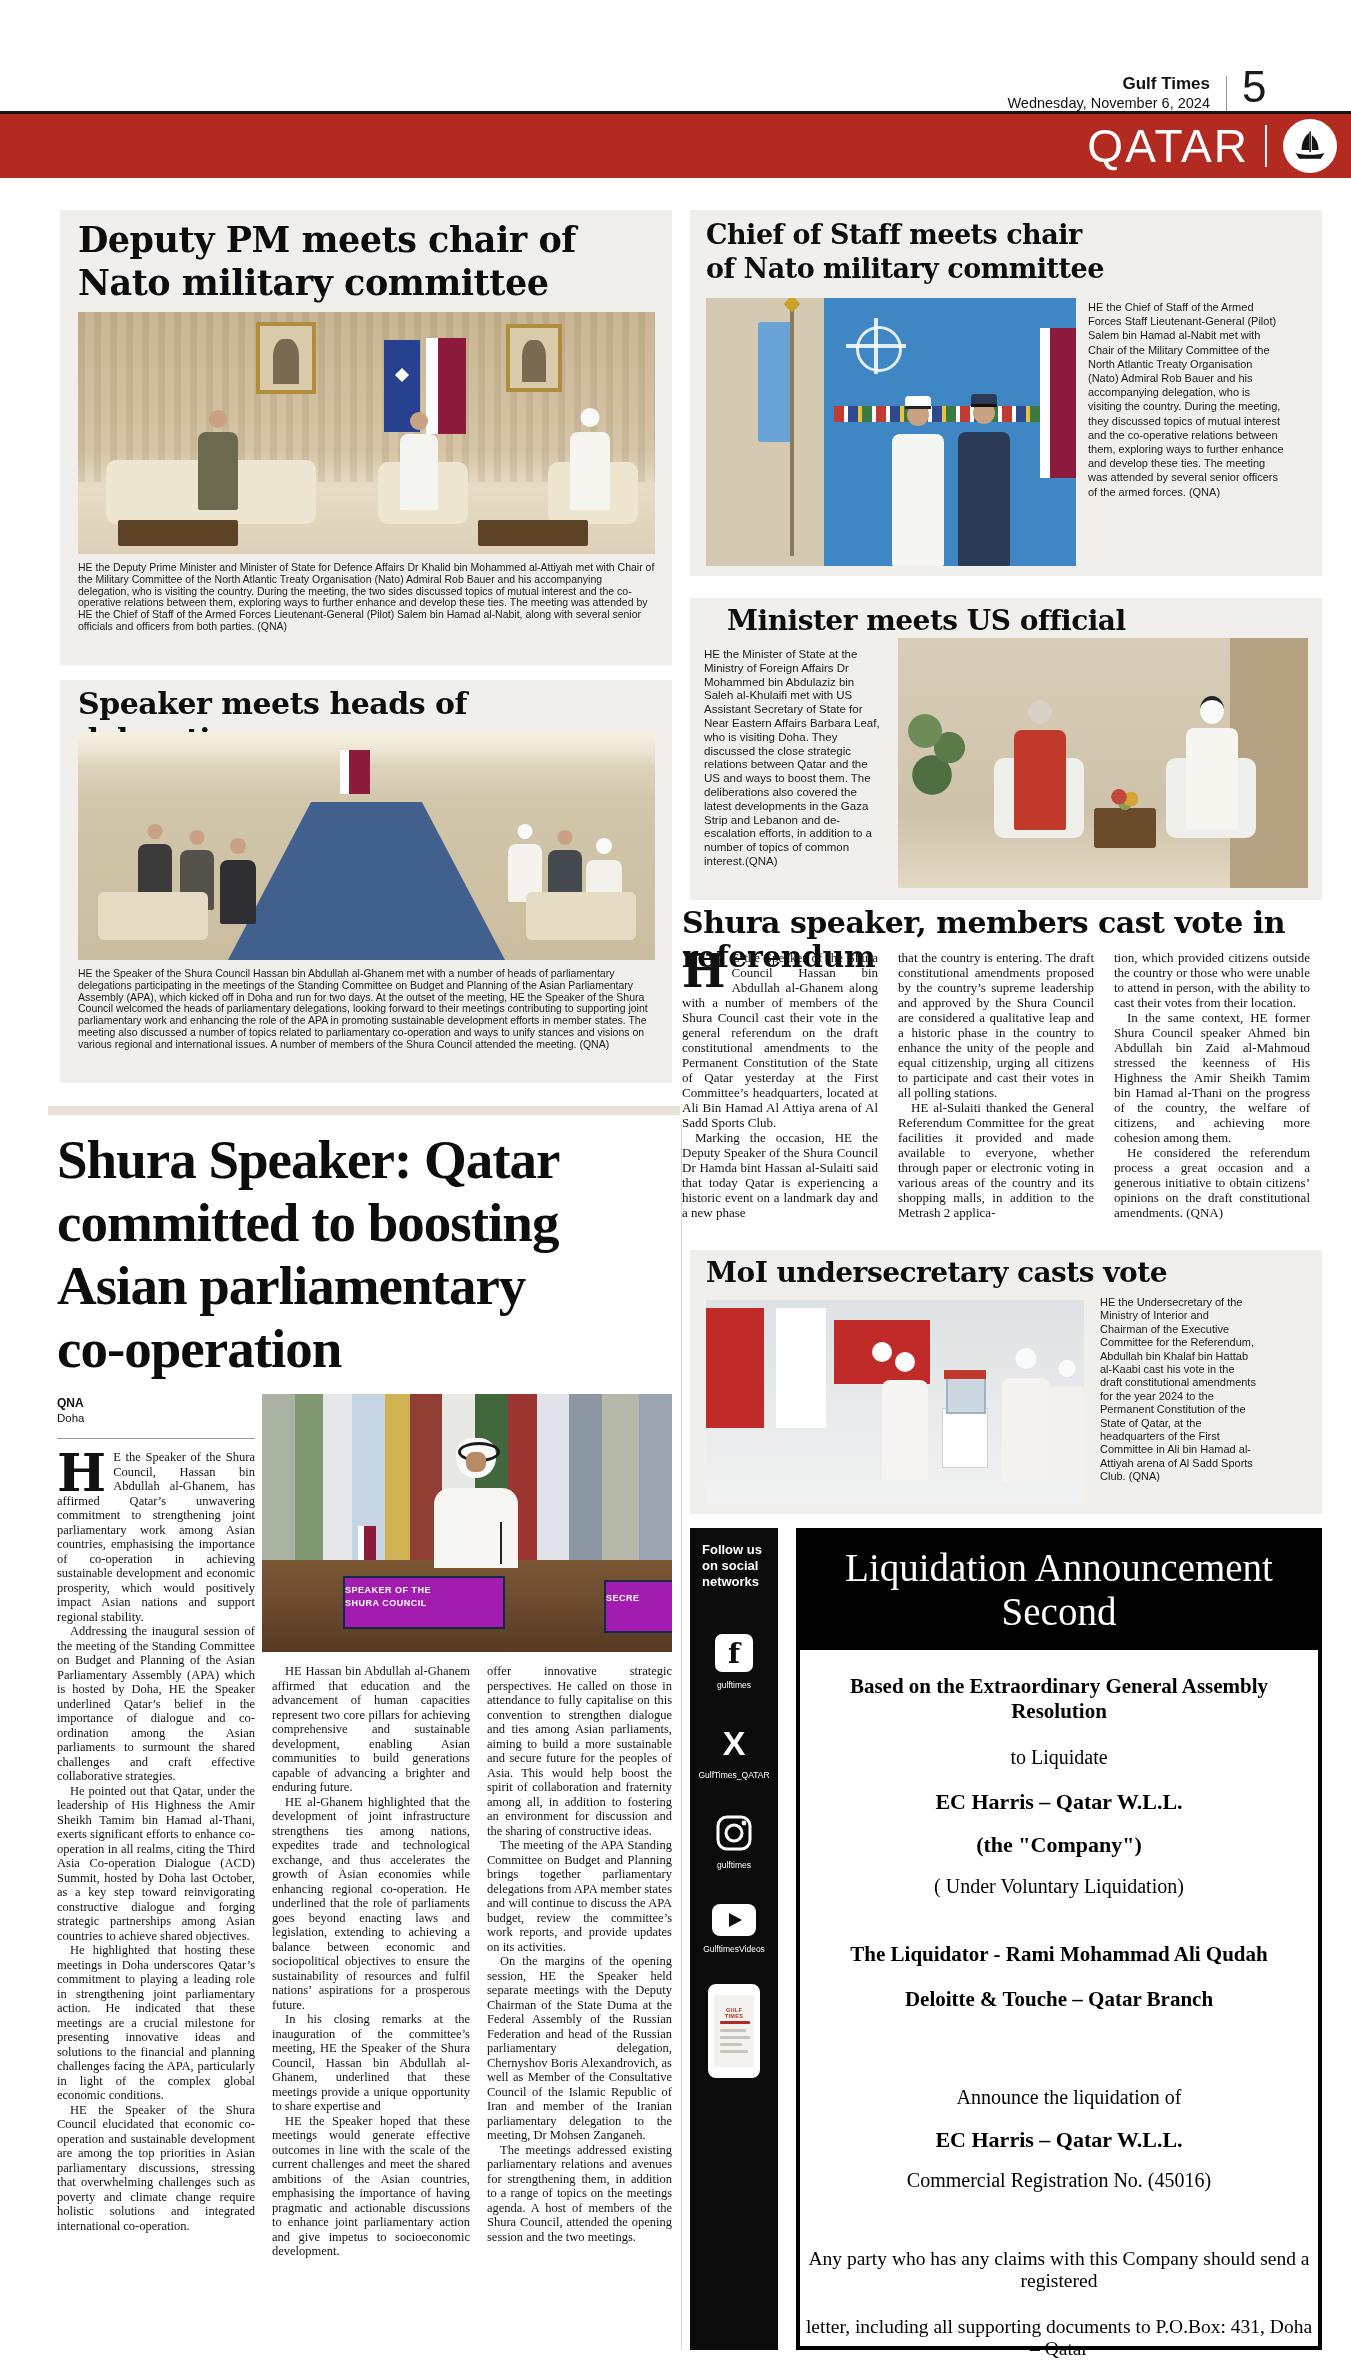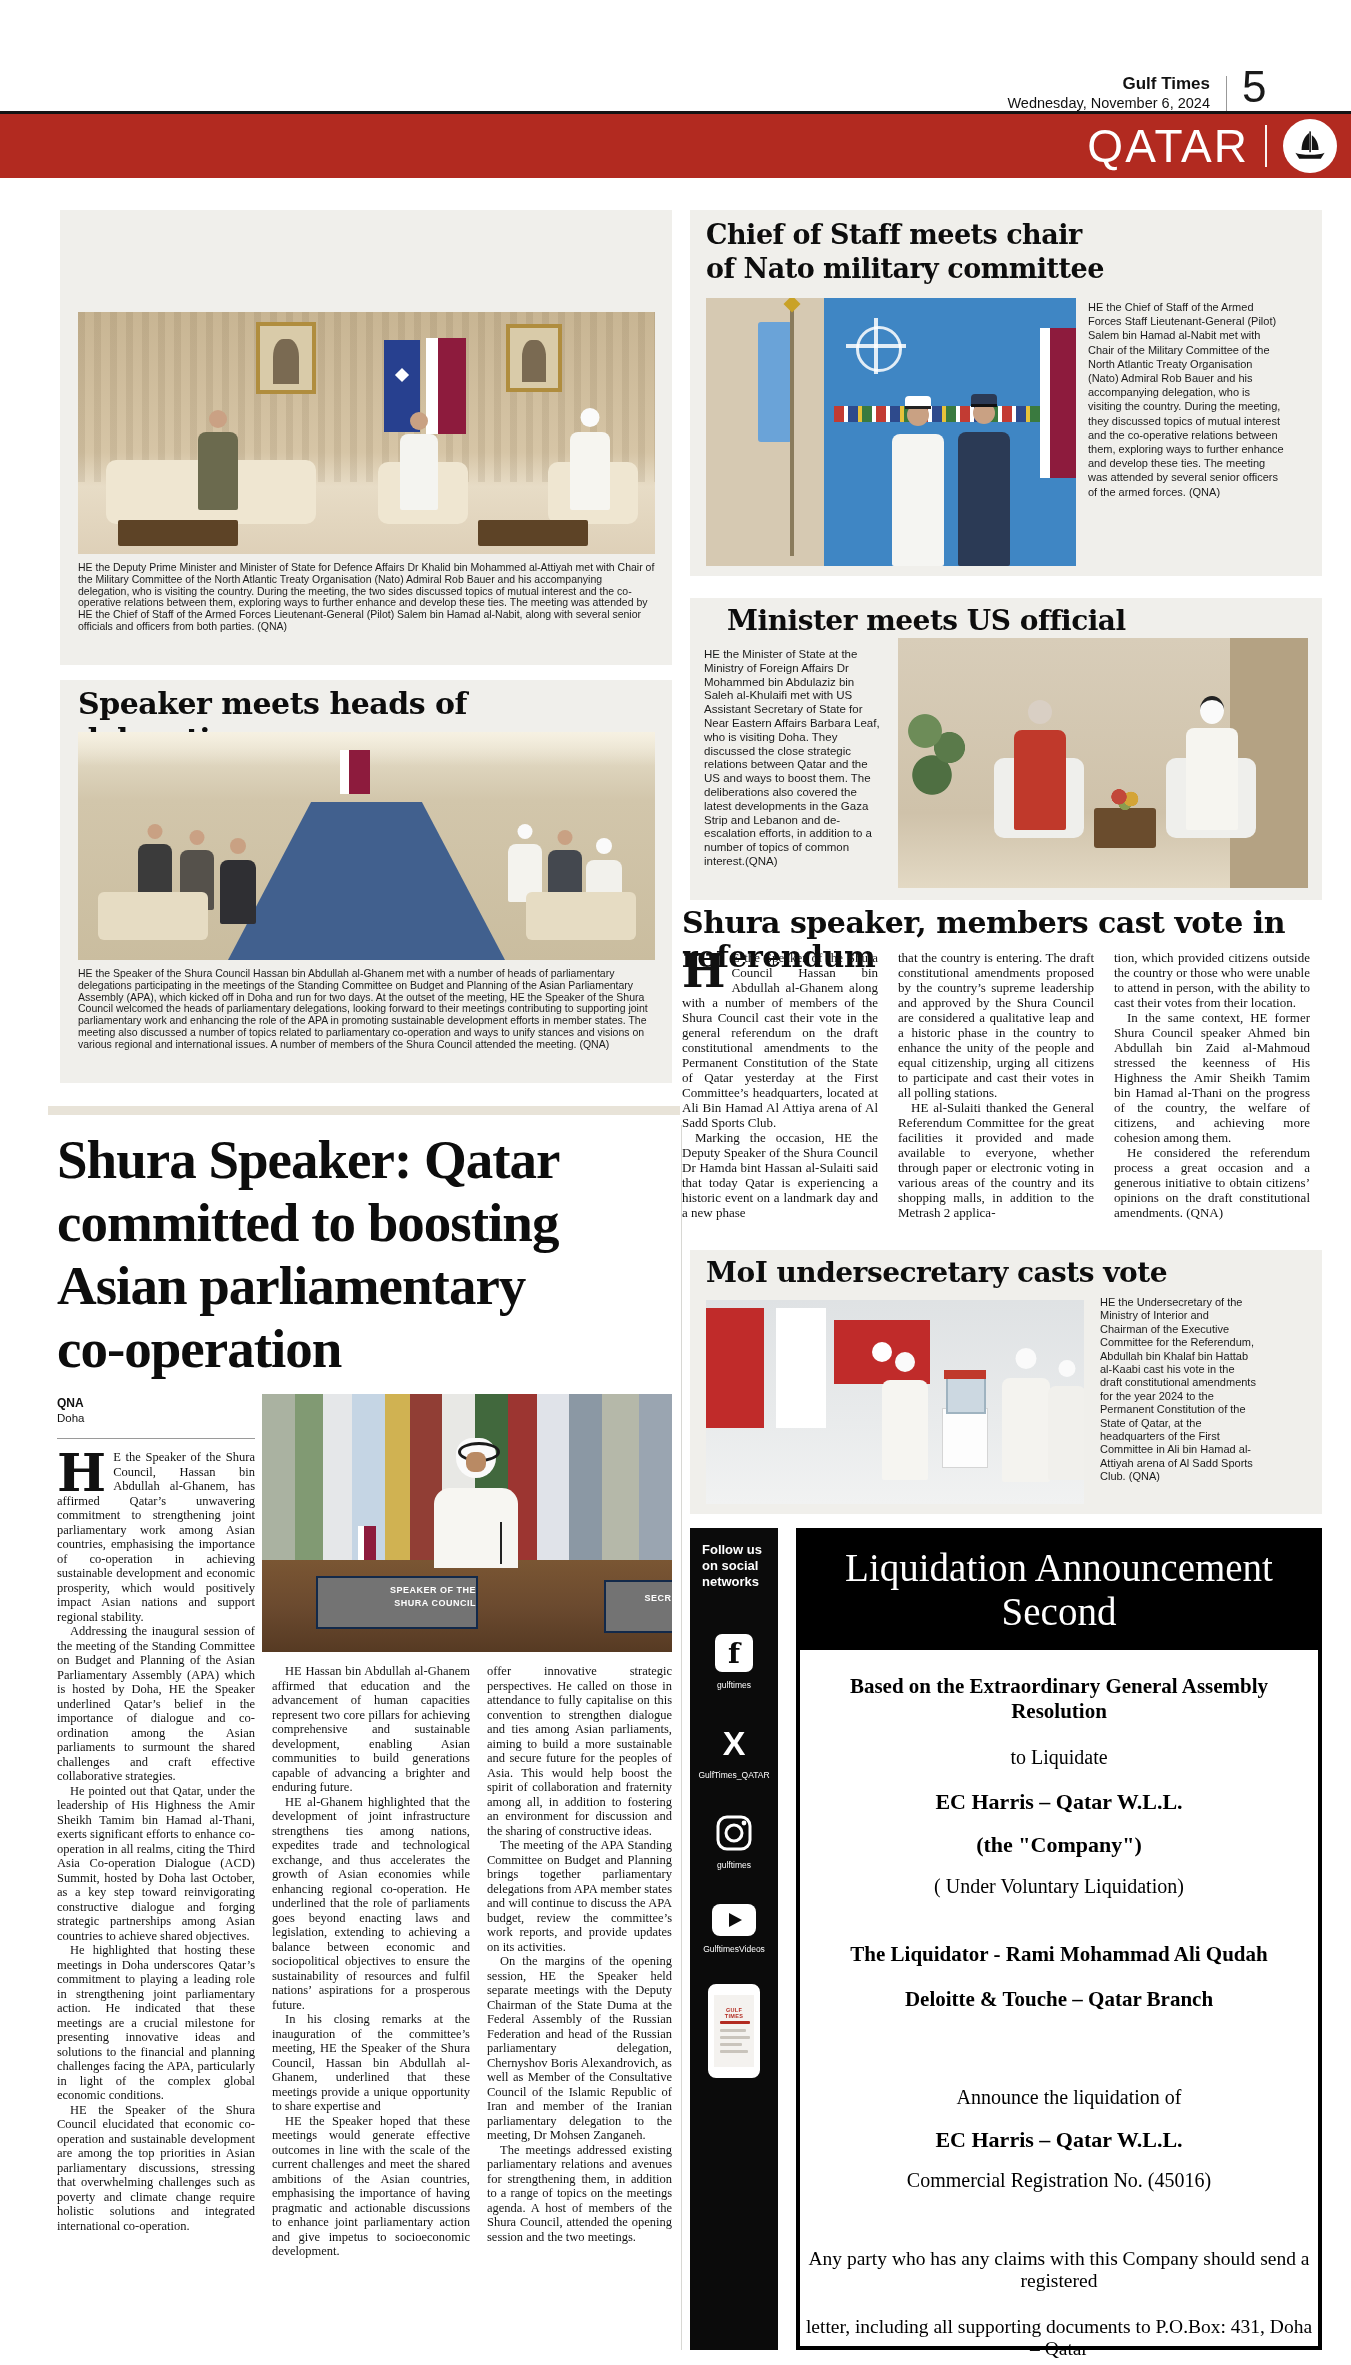--- a/index.html
+++ b/index.html
@@ -63,22 +63,22 @@
   .ad-h1{font-size:39px;line-height:44px;}
   .ad-h2{font-size:39px;line-height:44px;}
   .ad-line{text-align:center;color:#000;}
   .ad-b{font-weight:bold;}
   
   .pframe{position:absolute;border:4px solid #b08d3e;background:#d9cba9;}
   .pframe::after{content:"";position:absolute;left:25%;top:20%;width:50%;height:70%;background:#7a6a52;border-radius:40% 40% 0 0;}
   .person{position:absolute;}
   .head{position:absolute;left:50%;transform:translateX(-50%);top:0;border-radius:50%;}
   .torso{position:absolute;left:0;bottom:0;width:100%;border-radius:8px 8px 2px 2px;}
-  .nameplate{position:absolute;background:#737373;border:2px solid #12294a;color:#fff;
-      text-align:right;font-family:"Liberation Sans",sans-serif;font-weight:bold;}
+  .nameplate{position:absolute;background:#a21caf;border:2px solid #12294a;color:#fff;
+      text-align:left;font-family:"Liberation Sans",sans-serif;font-weight:bold;margin-left:27px;}
 </style>
 </head>
 <body>
 
 <div class="page">
 
   <div class="abs" style="left:960px;top:74px;width:250px;text-align:right;">
     <div class="mast-pub">Gulf Times</div>
     <div class="mast-date">Wednesday, November 6, 2024</div>
   </div>
@@ -93,20 +93,22 @@
       <svg width="36" height="36" viewBox="0 0 32 32" aria-hidden="true">
         <path d="M3 22c5 2.4 21 2.4 26 0l-3.4 5.4H6.4z" fill="#141414"></path>
         <path d="M15.2 4.5C10.5 8 8.6 13.5 8.5 19.5h6.7z" fill="#141414"></path>
         <path d="M17.6 6.5c4 3 5.9 7.5 6 13h-6z" fill="#141414"></path>
         <rect x="15.4" y="3" width="1.4" height="18.5" fill="#141414"></rect>
       </svg>
     </span>
   </div>
 
   <div class="box" style="left:60px;top:210px;width:612px;height:455px;">
+    <div class="hl abs" style="left:18px;top:8px;width:580px;font-size:35px;line-height:43px;">Deputy PM meets chair of
+Nato military committee</div>
     <div class="photo" style="left:18px;top:102px;width:577px;height:242px;background:linear-gradient(180deg,#c8b593 0%,#d6c5a6 58%,#e7dcc6 72%,#ded0b8 100%);">
       <div class="abs" style="left:0;top:0;width:100%;height:170px;background:repeating-linear-gradient(90deg,rgba(90,70,40,.10) 0 7px,rgba(255,255,255,0) 7px 16px);"></div>
       <div class="pframe" style="left:178px;top:10px;width:52px;height:64px;"></div>
       <div class="pframe" style="left:428px;top:12px;width:48px;height:60px;"></div>
       <div class="abs" style="left:306px;top:28px;width:36px;height:92px;background:#27408f;">
         <div class="abs" style="left:13px;top:30px;width:10px;height:10px;background:#fff;transform:rotate(45deg);"></div>
       </div>
       <div class="abs" style="left:348px;top:26px;width:40px;height:96px;background:linear-gradient(90deg,#fff 0 30%,#8d1b3d 30%);"></div>
       <div class="abs" style="left:28px;top:148px;width:210px;height:64px;background:#efe6d1;border-radius:10px;"></div>
       <div class="abs" style="left:300px;top:150px;width:90px;height:62px;background:#efe6d1;border-radius:10px;"></div>

